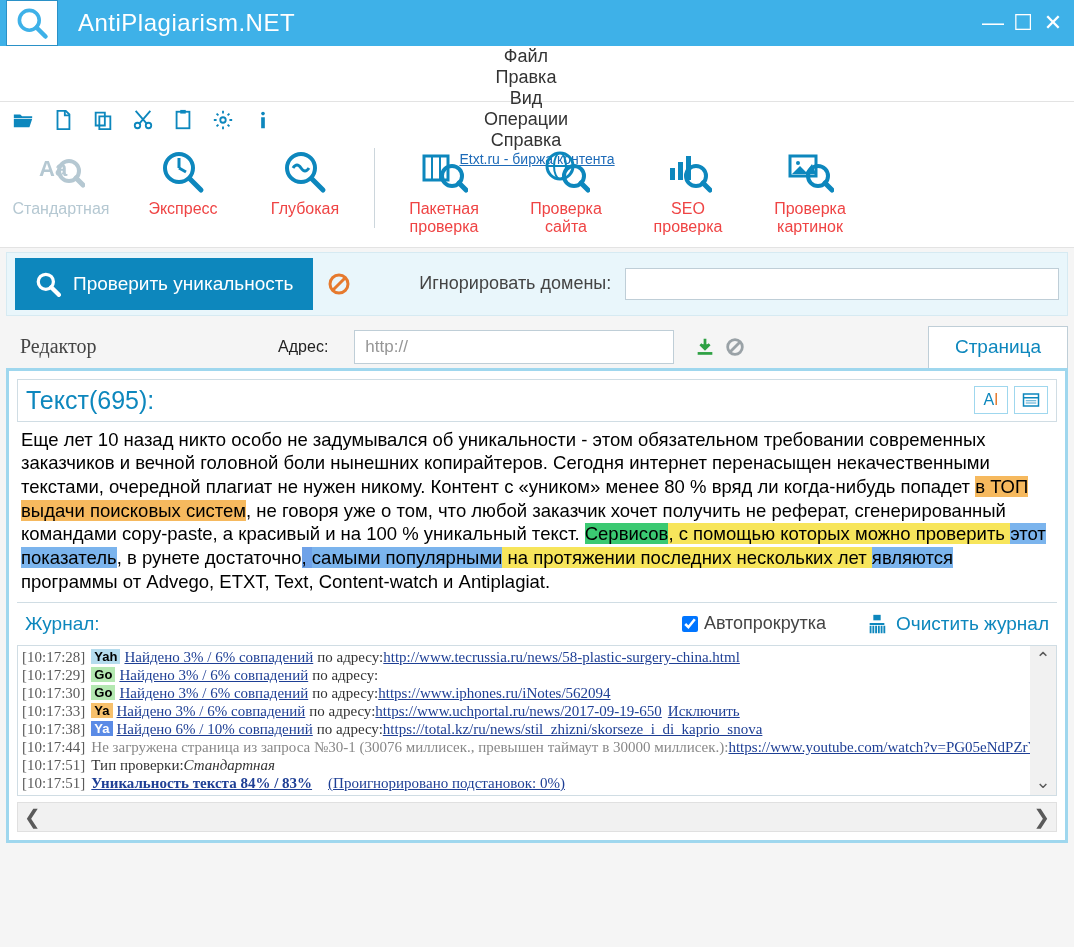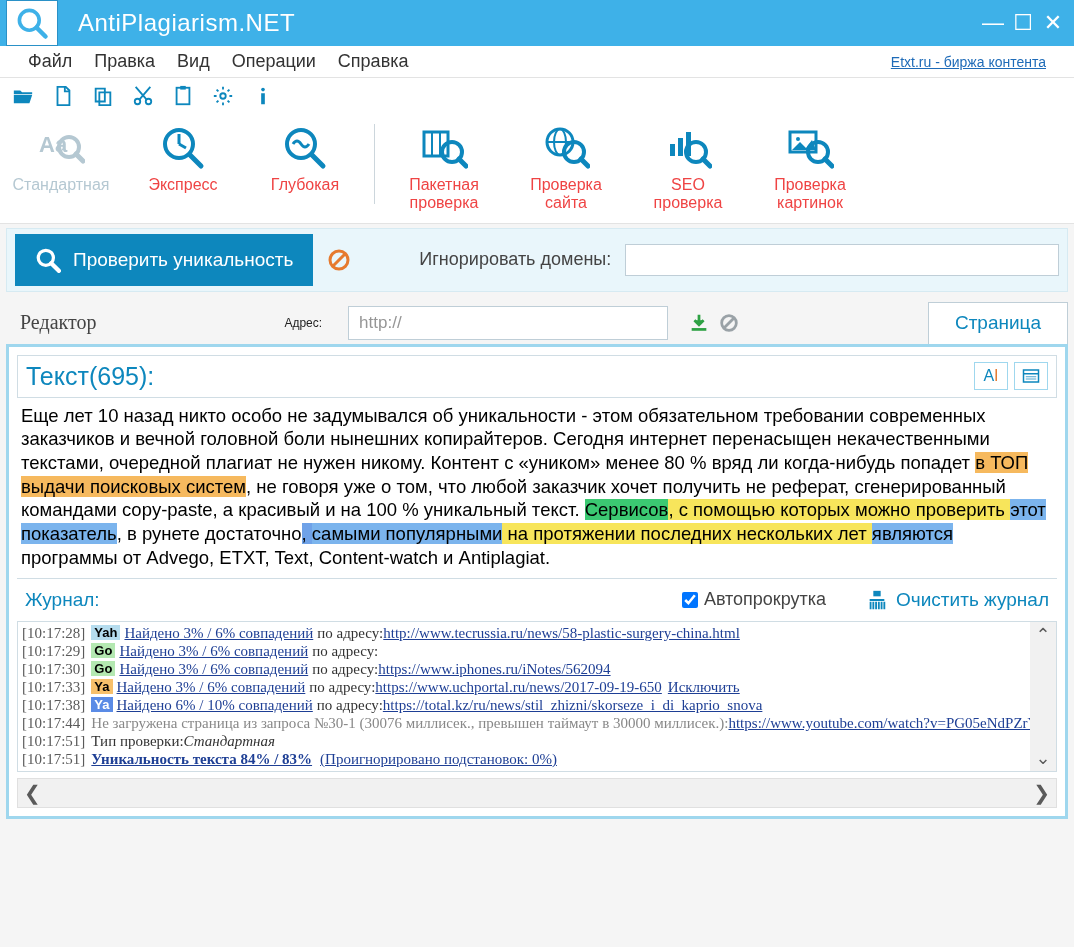--- a/index.html
+++ b/index.html
@@ -23,22 +23,22 @@
     width: 52px; height: 46px; background:#fff;
     display:flex; align-items:center; justify-content:center;
     border:1px solid #2a91c7;
   }
   .app-icon-box svg { width:36px; height:36px; }
   .title-text { font-size: 24px; margin-left: 20px; font-weight:400; letter-spacing:0.5px;}
   .title-spacer { flex: 1; }
   .win-btn { width:30px; text-align:center; font-size:22px; color:#fff; cursor:pointer; }
   
   .menubar {
-    background:#fff; height:32px; border-bottom:1px solid #e3e3e3;
-    display:flex; align-items:center; padding:0 28px;
+    background:#fff; height:56px; border-bottom:1px solid #e3e3e3;
+    display:flex; align-items:center; padding:0 20px;flex-direction:column;
   }
   .menu-item { margin-right:22px; font-size:18px; color:#333; cursor:pointer; }
   .menu-spacer { flex:1; }
   .menu-link { color:#1e6bb8; text-decoration:underline; font-size:14px; cursor:pointer;}
   
   .toolbar-small {
     background:#fff; height:36px; display:flex; align-items:center; padding:0 12px; gap:18px;
   }
   .toolbar-small .tb { color:#0d87bd; cursor:pointer; display:flex; align-items:center;}
   .toolbar-small svg { width:22px; height:22px; }
@@ -71,21 +71,21 @@
   .ignore-label{ font-size:18px; color:#444;}
   .ignore-input{
     flex:1; height:32px; border:1px solid #bfced7; background:#fff; padding:0 6px; font-size:15px;
   }
   
   .edtabs {
     display:flex; align-items:center; margin:10px 6px 0 6px;
   }
   .edlabel{ font-size:20px; color:#444; margin-left:14px;font-family:Liberation Serif, serif;}
   .edtabs-mid{ flex:1; display:flex; align-items:center; justify-content:center; gap:10px;}
-  .addr-label{ font-size:12px; color:#222; margin-right:16px;}
+  .addr-label{ font-size:16px; color:#222; margin-right:16px;}
   .addr-input{
     width:320px; height:34px; border:1px solid #bfced7; padding:0 10px; font-size:17px; color:#969696;
   }
   .addr-icons{ display:flex; gap:8px; margin-left:10px;}
   .addr-icons svg{ width:22px; height:22px;}
   .page-tab{
     width:140px; height:42px; border:1px solid #bfced7; border-bottom:none;
     display:flex; align-items:center; justify-content:center; font-size:19px; background:#fff; color:#0d87bd; cursor:pointer;
   }
   
@@ -127,21 +127,21 @@
   .jtag.go{ background:#b4e8b1;}
   .jtag.yao{ background:#f7c06b;}
   .jtag.yab{ background:#5a8be6; color:#fff;}
   .jfind{ color:#1e3f95; text-decoration:underline; margin-right:4px;}
   .jaddr{ color:#333;}
   .jurl{ color:#1e3f95; text-decoration:underline;}
   .jexcl{ color:#1e3f95; text-decoration:underline; margin-left:6px;}
   .jmsg{ color:#888;}
   .jitalic{ font-style:italic;}
   .juniq{ color:#1e3f95; font-weight:700; text-decoration:underline;}
-  .jignored{ color:#1e3f95; text-decoration:underline; margin-left:8px;}
+  .jignored{ color:#1e3f95; text-decoration:underline; margin-left:16px;}
   .journal-scroll{ position:absolute; right:0; top:0; bottom:0; width:26px; background:#f1f1f1; display:flex; flex-direction:column; align-items:center; justify-content:space-between;}
   .journal-scroll .arr{ font-size:18px; color:#5a5a5a; cursor:pointer; padding:2px 0;}
   
   .hscroll{
     height:30px; background:#f1f1f1; border:1px solid #e0e0e0; margin-top:6px;
     display:flex; align-items:center; justify-content:space-between; padding:0 6px;
   }
   .hscroll .harr{ font-size:20px; color:#5a5a5a; cursor:pointer;}
 </style>
 </head>

